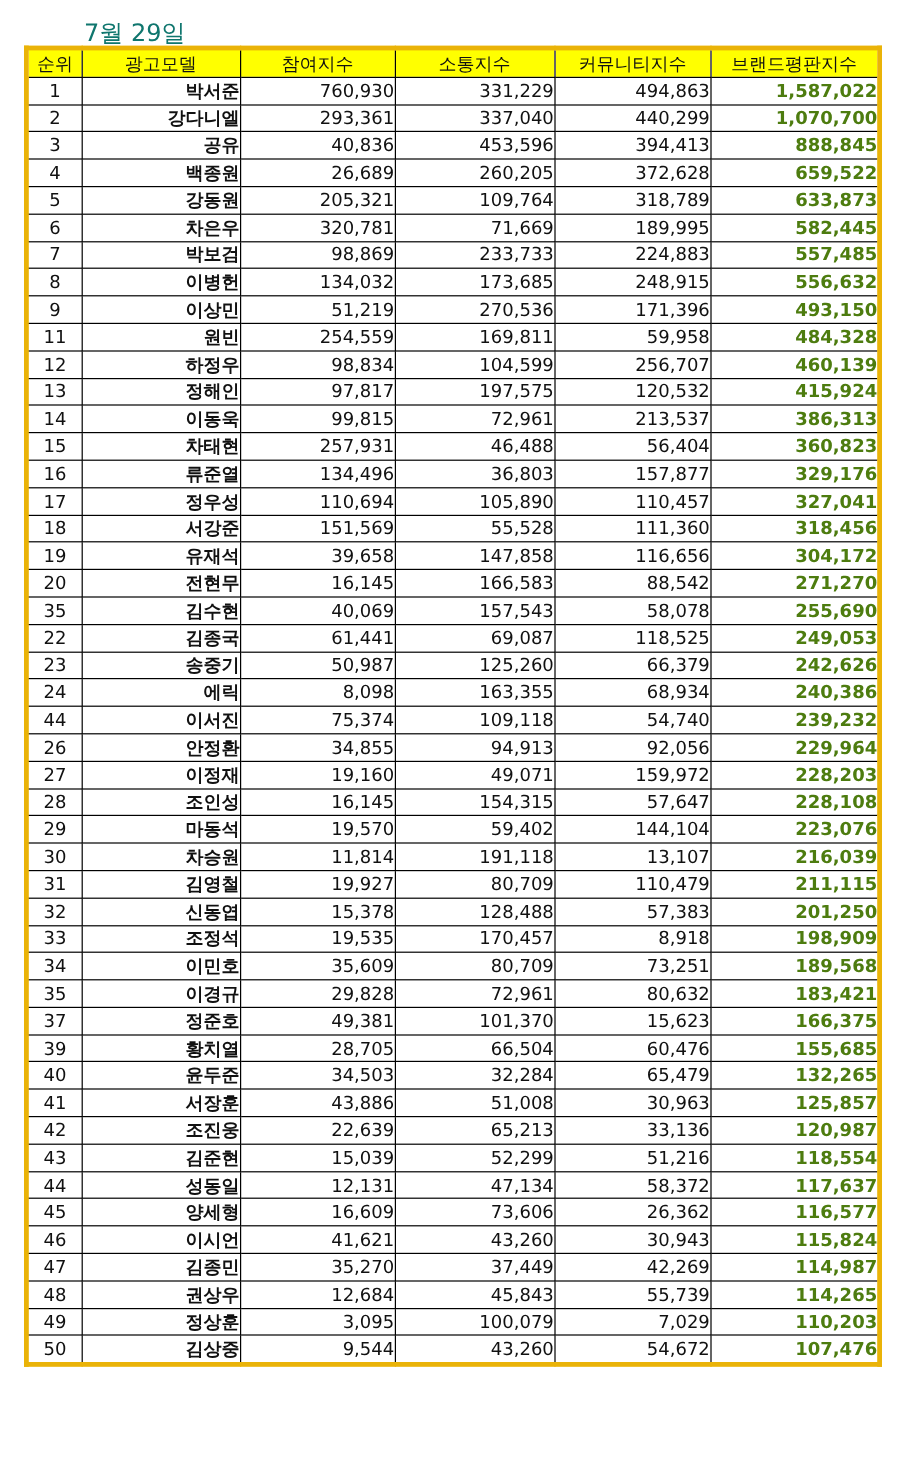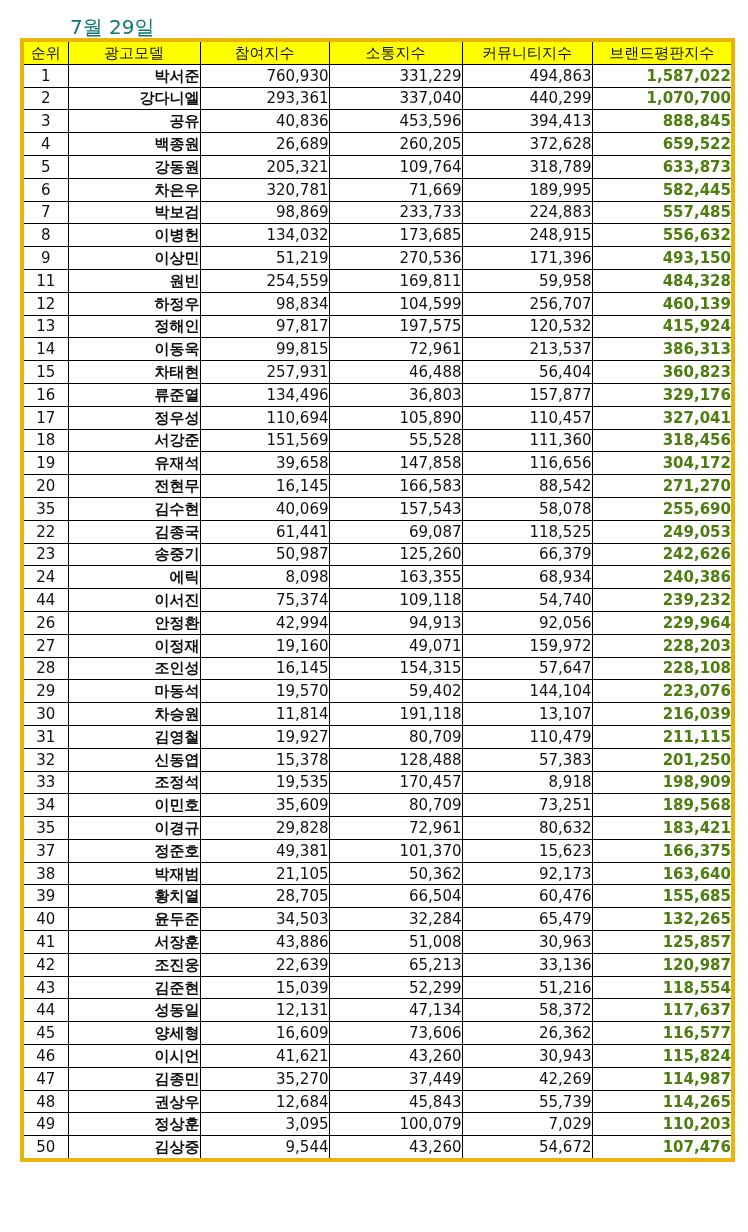--- a/index.html
+++ b/index.html
@@ -229,21 +229,21 @@
         <td class="rank-cell">44</td>
         <td class="name-cell">이서진</td>
         <td class="num-cell">75,374</td>
         <td class="num-cell">109,118</td>
         <td class="num-cell">54,740</td>
         <td class="brand-cell">239,232</td>
       </tr>
       <tr>
         <td class="rank-cell">26</td>
         <td class="name-cell">안정환</td>
-        <td class="num-cell">42,994</td>
+        <td class="num-cell">34,855</td>
         <td class="num-cell">94,913</td>
         <td class="num-cell">92,056</td>
         <td class="brand-cell">229,964</td>
       </tr>
       <tr>
         <td class="rank-cell">27</td>
         <td class="name-cell">이정재</td>
         <td class="num-cell">19,160</td>
         <td class="num-cell">49,071</td>
         <td class="num-cell">159,972</td>
@@ -315,28 +315,20 @@
       </tr>
       <tr>
         <td class="rank-cell">37</td>
         <td class="name-cell">정준호</td>
         <td class="num-cell">49,381</td>
         <td class="num-cell">101,370</td>
         <td class="num-cell">15,623</td>
         <td class="brand-cell">166,375</td>
       </tr>
       <tr>
-        <td class="rank-cell">38</td>
-        <td class="name-cell">박재범</td>
-        <td class="num-cell">21,105</td>
-        <td class="num-cell">50,362</td>
-        <td class="num-cell">92,173</td>
-        <td class="brand-cell">163,640</td>
-      </tr>
-      <tr>
         <td class="rank-cell">39</td>
         <td class="name-cell">황치열</td>
         <td class="num-cell">28,705</td>
         <td class="num-cell">66,504</td>
         <td class="num-cell">60,476</td>
         <td class="brand-cell">155,685</td>
       </tr>
       <tr>
         <td class="rank-cell">40</td>
         <td class="name-cell">윤두준</td>

